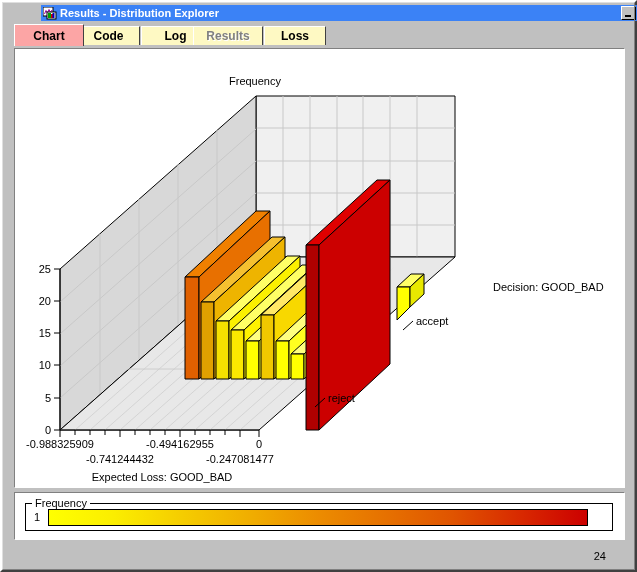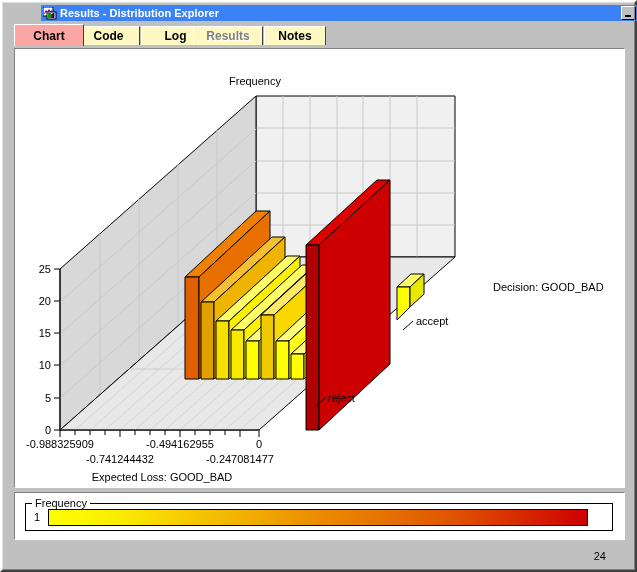--- a/index.html
+++ b/index.html
@@ -265,21 +265,21 @@
     <div class="tab" style="left:71px; width:63px;">
         <span>Code</span>
       </div>
     <div class="tab" style="left:135px; width:69px;">
         <span>Log</span>
       </div>
     <div class="tab disabled" style="left:187px; width:70px;">
         <span>Results</span>
       </div>
     <div class="tab" style="left:258px; width:62px;">
-        <span>Notes</span>
+        <span>Loss</span>
       </div>
   </div>
 
   <div class="client">
 
     <div class="chart-panel">
       <svg width="611" height="440" viewBox="0 0 611 440">
         <defs>
           <clipPath id="floorclip">
             <polygon points="45,381 241,143 440,143 244,381"></polygon>

